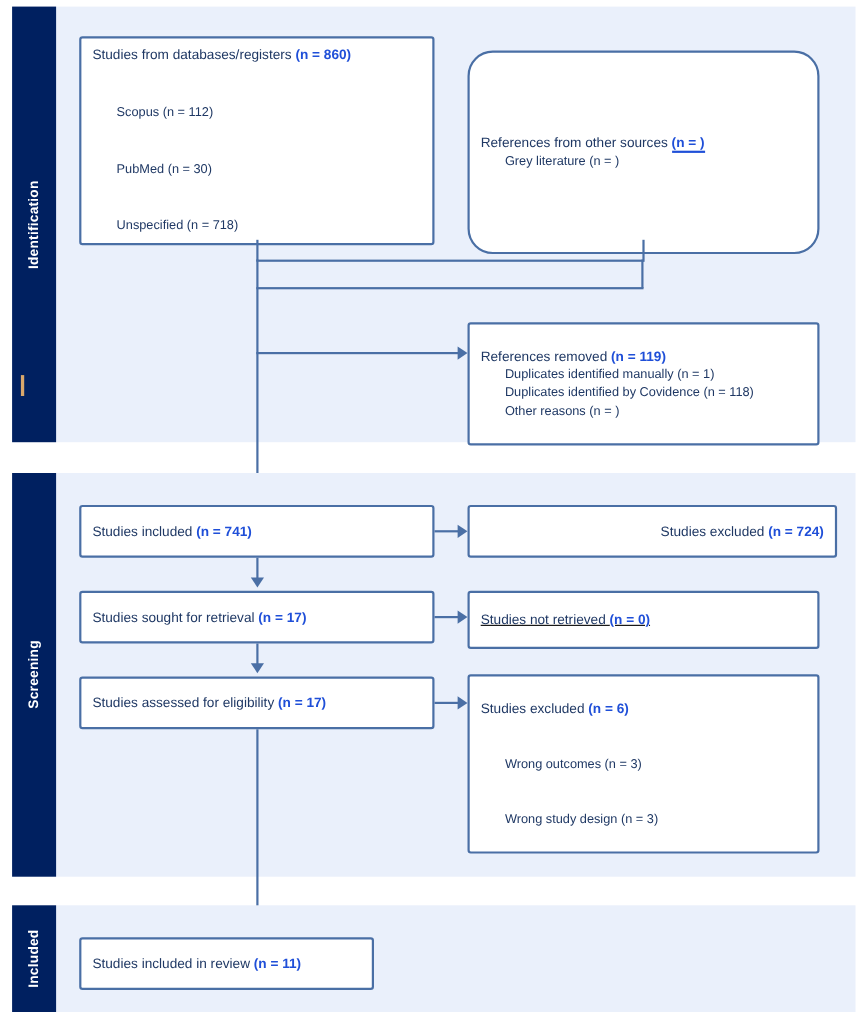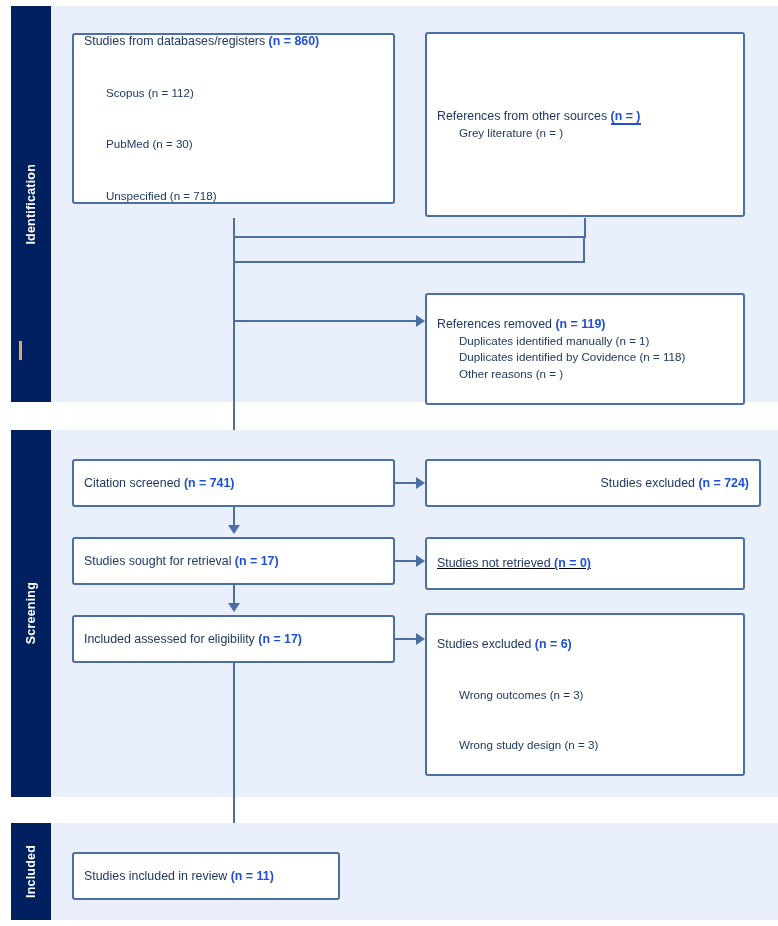--- a/index.html
+++ b/index.html
@@ -104,30 +104,30 @@
 <body>
 
 <div id="prisma">
 
   <div class="panel" style="left:11px; top:6px; width:767px; height:396px;"></div>
   <div class="sidebar" style="left:11px; top:6px; width:40px; height:396px;">
     <span class="vtext">Identification</span>
   </div>
   <div class="cursor-mark" style="left:19px; top:341px;"></div>
 
-  <div class="box" style="left:72px; top:33px; width:323px; height:171px;gap:35px;">
+  <div class="box" style="left:72px; top:33px; width:323px; height:190px;gap:35px;">
     <div class="line">
       <span>Studies from databases/registers </span><span class="nval">(n = 860)</span>
     </div>
     <div class="line sub">Scopus (n = 112)</div>
     <div class="line sub">PubMed (n = 30)</div>
     <div class="line sub">Unspecified (n = 718)</div>
   </div>
 
-  <div class="box" style="left:425px; top:32px; width:320px; height:185px;">
+  <div class="box" style="left:425px; top:46px; width:320px; height:185px;border-radius:23px;">
     <div class="line">
       <span>References from other sources </span><span class="nval edited">(n = )</span>
     </div>
     <div class="line sub">Grey literature (n = )</div>
   </div>
 
   <div class="conn vline" style="left:233px; top:218px; height:19px;"></div>
 
   <div class="conn hline" style="left:233px; top:236px; width:352px;"></div>
 
@@ -151,21 +151,21 @@
     <div class="line sub">Other reasons (n = )</div>
   </div>
 
   <div class="panel" style="left:11px; top:430px; width:767px; height:367px;"></div>
   <div class="sidebar" style="left:11px; top:430px; width:40px; height:367px;">
     <span class="vtext">Screening</span>
   </div>
 
   <div class="box" style="left:72px; top:459px; width:323px; height:48px;">
     <div class="line">
-      <span>Citation screened </span><span class="nval">(n = 741)</span>
+      <span>Studies included </span><span class="nval">(n = 741)</span>
     </div>
   </div>
 
   <div class="box" style="left:425px; top:459px; width:336px; height:48px;align-items:flex-end;">
     <div class="line">
       <span>Studies excluded </span><span class="nval">(n = 724)</span>
     </div>
   </div>
   <div class="conn hline" style="left:395px; top:482px; width:24px;"></div>
   <div class="arrow-right" style="left:416px; top:477px;"></div>
@@ -185,21 +185,21 @@
     </div>
   </div>
   <div class="conn hline" style="left:395px; top:560px; width:24px;"></div>
   <div class="arrow-right" style="left:416px; top:555px;"></div>
 
   <div class="conn vline" style="left:233px; top:585px; height:19px;"></div>
   <div class="arrow-down" style="left:228px; top:603px;"></div>
 
   <div class="box" style="left:72px; top:615px; width:323px; height:48px;">
     <div class="line">
-      <span>Included assessed for eligibility </span><span class="nval">(n = 17)</span>
+      <span>Studies assessed for eligibility </span><span class="nval">(n = 17)</span>
     </div>
   </div>
 
   <div class="box" style="left:425px; top:613px; width:320px; height:163px;gap:34px;">
     <div class="line">
       <span>Studies excluded </span><span class="nval">(n = 6)</span>
     </div>
     <div class="line sub">Wrong outcomes (n = 3)</div>
     <div class="line sub">Wrong study design (n = 3)</div>
   </div>

